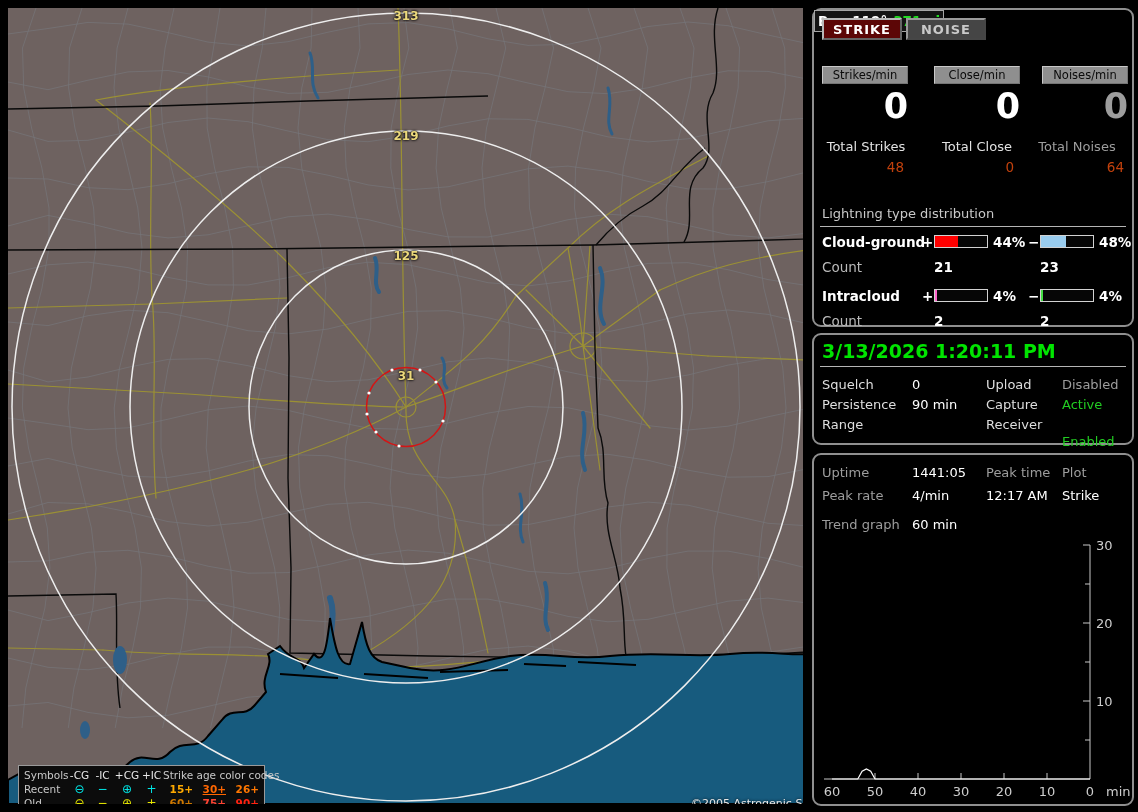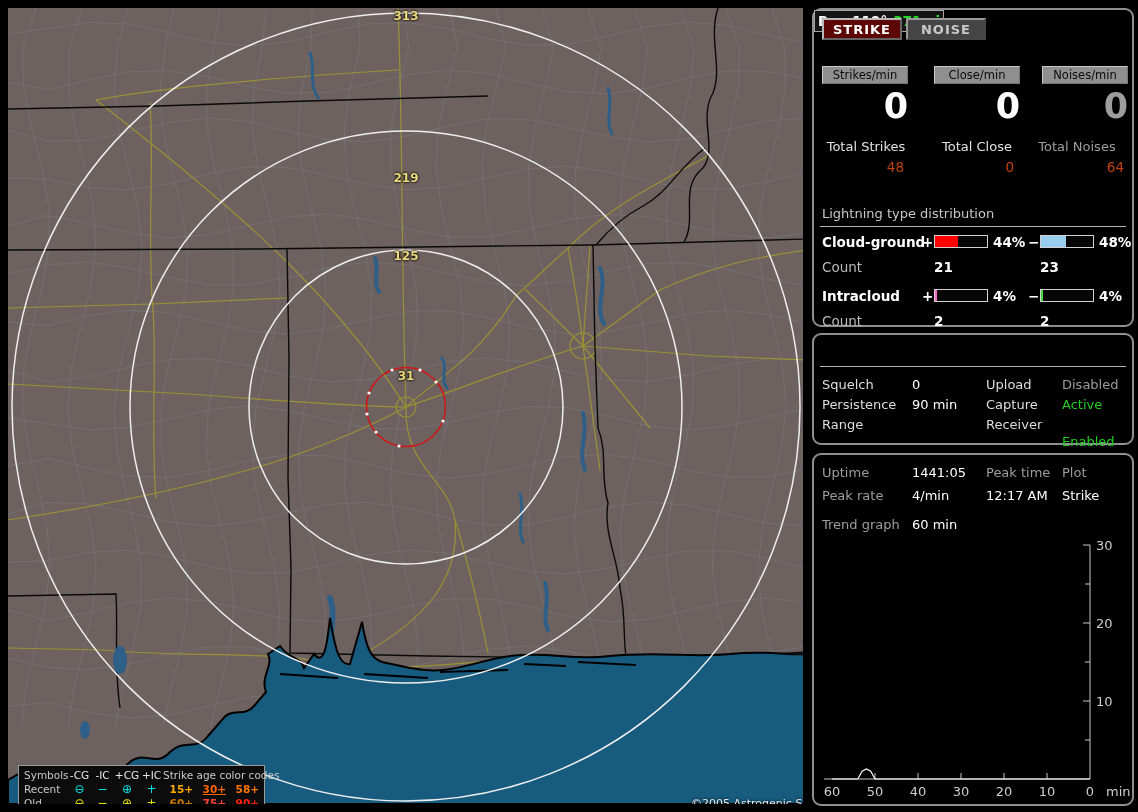--- a/index.html
+++ b/index.html
@@ -177,41 +177,41 @@
         <circle cx="368" cy="424" r="1.6"></circle>
           <circle cx="359" cy="406" r="1.6"></circle>
         <circle cx="361" cy="385" r="1.6"></circle>
           <circle cx="384" cy="362" r="1.6"></circle>
         <circle cx="412" cy="362" r="1.6"></circle>
           <circle cx="428" cy="374" r="1.6"></circle>
       </g>
     </svg>
 
     <div class="ring-label" style="left:398px;top:1px;">313</div>
-    <div class="ring-label" style="left:398px;top:121px;margin-top:42px;">219</div>
+    <div class="ring-label" style="left:398px;top:121px;">219</div>
     <div class="ring-label" style="left:398px;top:241px;">125</div>
     <div class="ring-label" style="left:398px;top:361px;">31</div>
 
     <div class="map-legend">
       <div class="legend-grid">
         <div class="hdr">Symbols</div>
         <div class="colhdr">-CG</div>
         <div class="colhdr">-IC</div>
         <div class="colhdr">+CG</div>
         <div class="colhdr">+IC</div>
         <div class="agehdr">Strike age color codes</div>
 
         <div class="hdr">Recent</div>
         <div class="sym recent">⊖</div>
         <div class="sym recent">−</div>
         <div class="sym recent">⊕</div>
         <div class="sym recent">+</div>
         <div class="age age15">15+</div>
         <div class="age age30">30+</div>
-        <div class="age age45">58+</div>
+        <div class="age age45">26+</div>
 
         <div class="hdr">Old</div>
         <div class="sym old">⊖</div>
         <div class="sym old">−</div>
         <div class="sym old">⊕</div>
         <div class="sym old">+</div>
         <div class="age age60">60+</div>
         <div class="age age75">75+</div>
         <div class="age age90">90+</div>
       </div>
@@ -279,20 +279,21 @@
       <span class="pct" style="left:285px;">4%</span>
     </div>
     <div class="count-row" style="top:303px;">
       <span class="lab">Count</span>
       <span class="val" style="left:120px;">2</span>
       <span class="val" style="left:226px;">2</span>
     </div>
   </div>
 
   <div id="panel-status" class="panel">
+    <div id="datetime">3/13/2026 1:20:11 PM</div>
     <div class="rule" style="left:6px;right:6px;top:31px;"></div>
 
     <span class="stat-label" style="left:8px;top:42px;">Squelch</span>
     <span class="stat-value" style="left:98px;top:42px;">0</span>
     <span class="stat-label" style="left:172px;top:42px;">Upload</span>
     <span class="stat-dim" style="left:248px;top:42px;">Disabled</span>
 
     <span class="stat-label" style="left:8px;top:62px;">Persistence</span>
     <span class="stat-value" style="left:98px;top:62px;">90 min</span>
     <span class="stat-label" style="left:172px;top:62px;">Capture</span>

